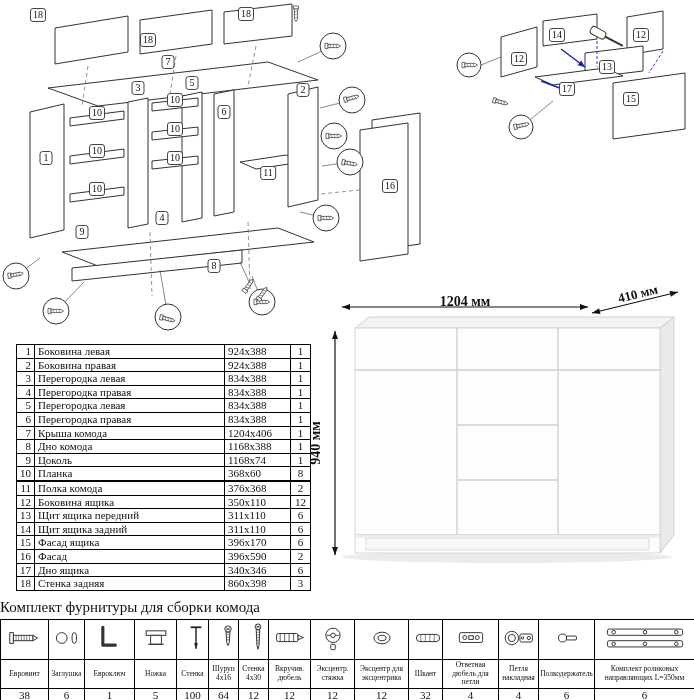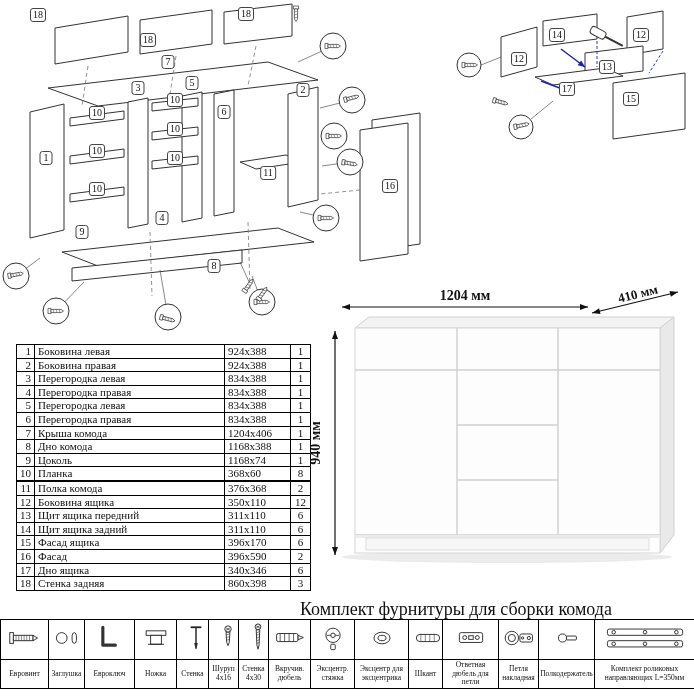--- a/index.html
+++ b/index.html
@@ -18,26 +18,26 @@
   #parts-table td{border:1px solid #000;line-height:12.6px;padding:0 3px;white-space:nowrap}
   #parts-table td.c-num{text-align:right;width:18px}
   #parts-table td.c-name{width:190px}
   #parts-table td.c-size{width:66px}
   #parts-table td.c-qty{text-align:center;width:20px}
   #parts-table tr:nth-child(11) td{border-top-width:2px}
 
   
   #chest{left:300px;top:283px;width:394px;height:317px}
   .dim-label{position:absolute;font-weight:bold;font-size:14px;white-space:nowrap}
-  #dim-w{left:165px;top:5px;transform:translate(-50%,0)}
+  #dim-w{left:165px;top:11px;transform:translate(-50%,0)}
   #dim-d{left:338px;top:3px;font-size:13px;transform:translate(-50%,0) rotate(-14deg)}
   #dim-h{left:16px;top:160px;transform:translate(-50%,-50%) rotate(-90deg)}
 
   
-  #hw-title{position:absolute;left:0;top:599px;width:612px;text-align:right;font-size:18px}
+  #hw-title{position:absolute;left:0;top:599px;width:612px;text-align:left;font-size:15px}
   #hw-table{position:absolute;left:0;top:619px;width:694px;border-collapse:collapse;
     table-layout:fixed;background:#fff}
   #hw-table td{border:1px solid #000;text-align:center;vertical-align:middle;overflow:hidden;padding:0}
   #hw-table td.hw-icon-cell{height:40px}
   #hw-table td.hw-name-cell{font-size:7.5px;line-height:8.5px;height:22px;padding:1px}
   #hw-table td.hw-qty-cell{font-size:11px;height:13px}
 </style>
 </head>
 <body>
 
@@ -454,14 +454,31 @@
         <td class="hw-name-cell">Стенка 4x30</td>
         <td class="hw-name-cell">Вкручив. дюбель</td>
         <td class="hw-name-cell">Эксцентр. стяжка</td>
         <td class="hw-name-cell">Эксцентр для эксцентрика</td>
         <td class="hw-name-cell">Шкант</td>
         <td class="hw-name-cell">Ответная дюбель для петли</td>
         <td class="hw-name-cell">Петля накладная</td>
         <td class="hw-name-cell">Полкодержатель</td>
         <td class="hw-name-cell">Комплект роликовых направляющих L=350мм</td>
       </tr>
+      <tr>
+        <td class="hw-qty-cell">38</td>
+        <td class="hw-qty-cell">6</td>
+        <td class="hw-qty-cell">1</td>
+        <td class="hw-qty-cell">5</td>
+        <td class="hw-qty-cell">100</td>
+        <td class="hw-qty-cell">64</td>
+        <td class="hw-qty-cell">12</td>
+        <td class="hw-qty-cell">12</td>
+        <td class="hw-qty-cell">12</td>
+        <td class="hw-qty-cell">12</td>
+        <td class="hw-qty-cell">32</td>
+        <td class="hw-qty-cell">4</td>
+        <td class="hw-qty-cell">4</td>
+        <td class="hw-qty-cell">6</td>
+        <td class="hw-qty-cell">6</td>
+      </tr>
     </tbody>
   </table>
 
 </body></html>

